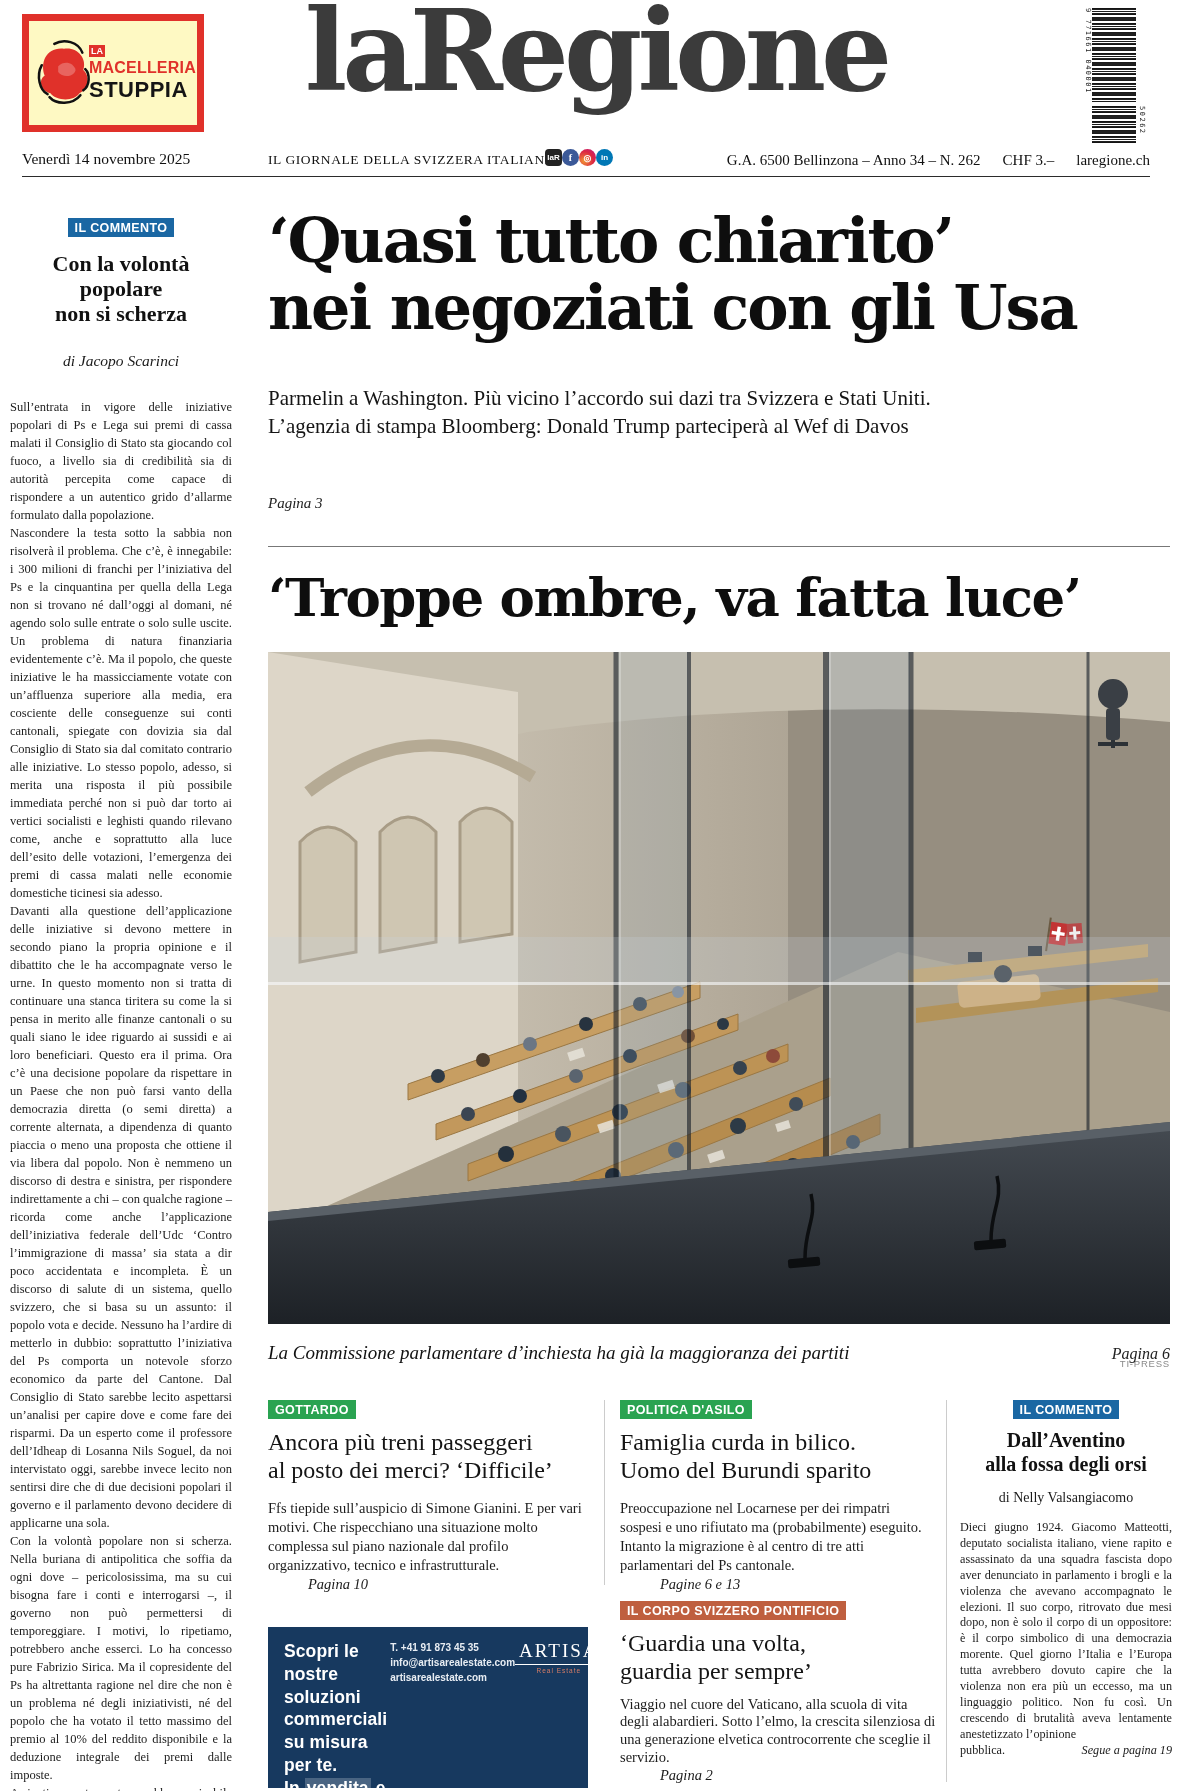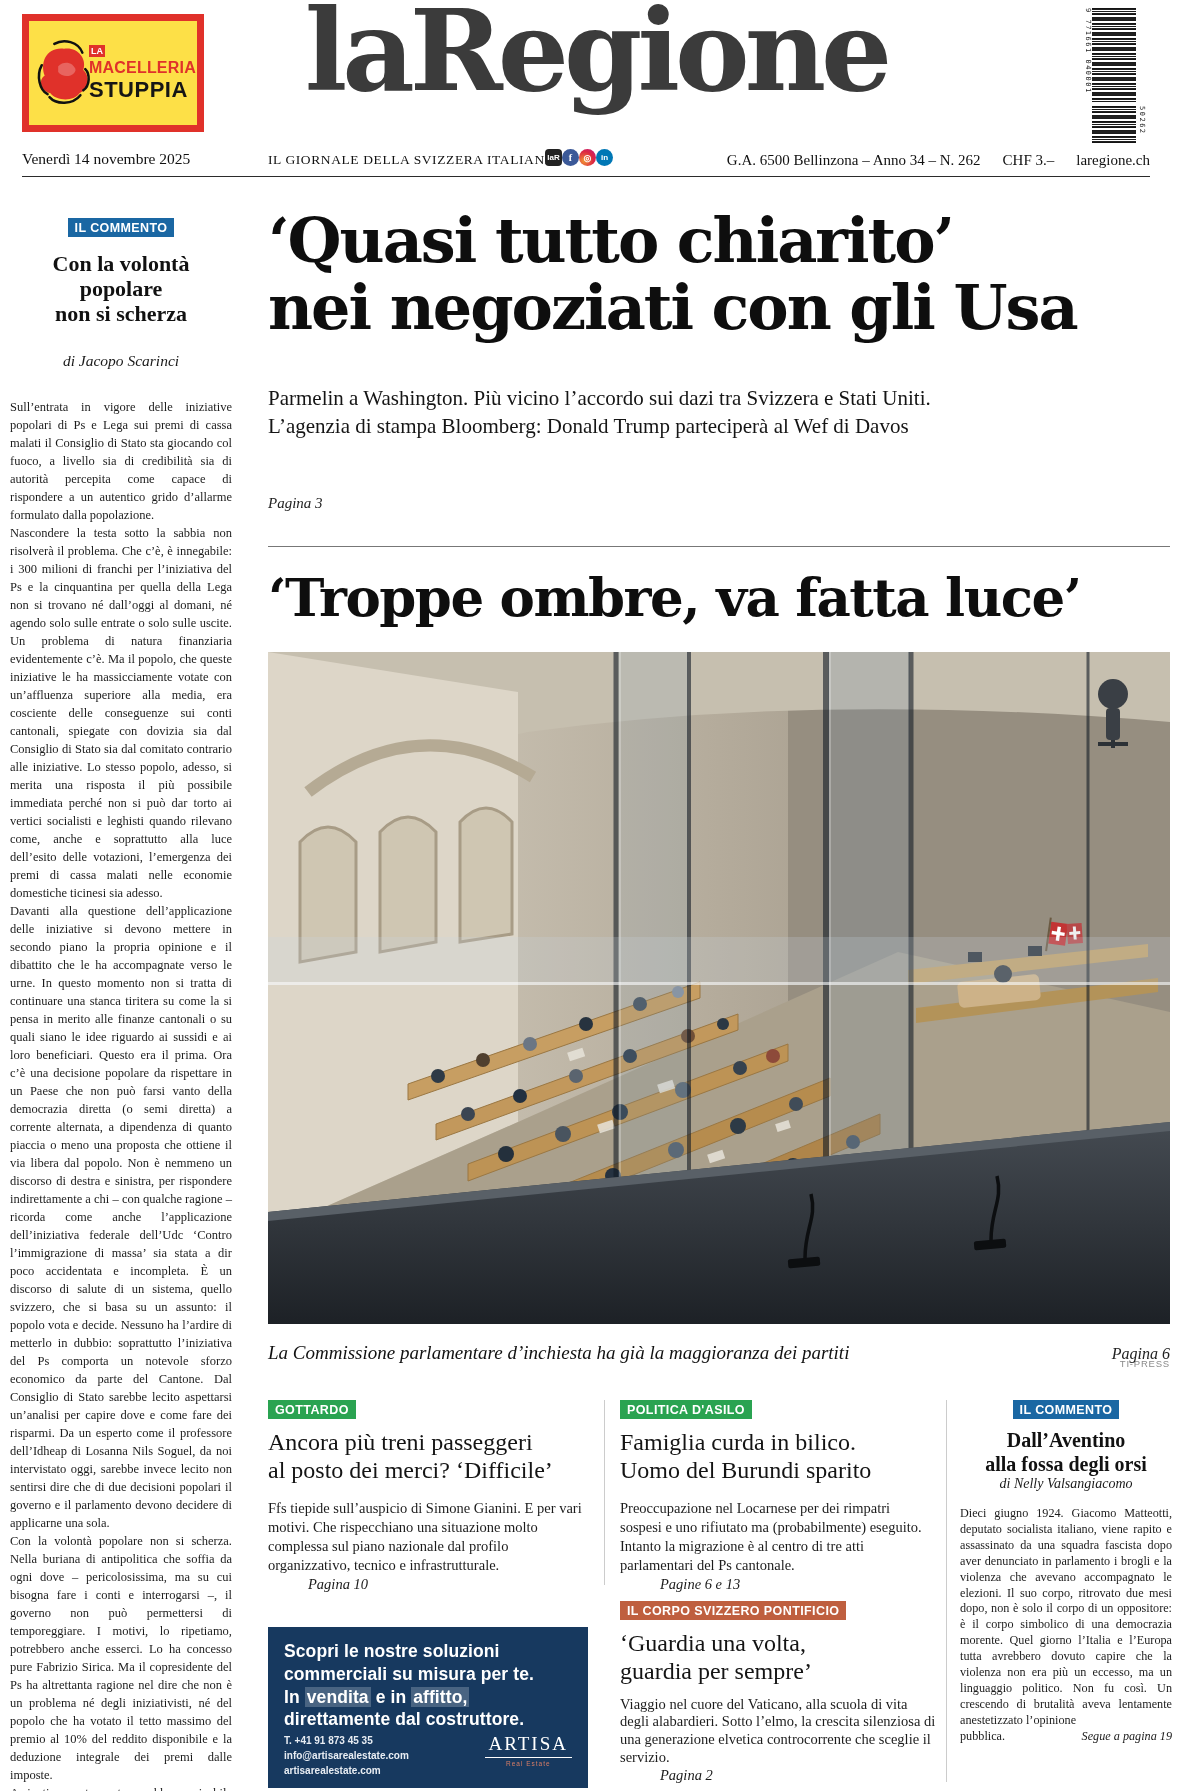--- a/index.html
+++ b/index.html
@@ -2,21 +2,21 @@
 <html><head>
 <meta charset="utf-8">
 <style>
   html,body{margin:0;padding:0;background:#f2f2f2;}
   .page{position:relative;width:1200px;height:1791px;background:#ffffff;margin:0 auto;
         font-family:"Liberation Serif",serif;color:#1a1a1a;overflow:hidden;}
   .abs{position:absolute;}
 
   
   .ad-top{left:22px;top:14px;width:182px;height:118px;border:7px solid #e0312a;
-          box-sizing:border-box;display:flex;align-items:center;padding:4px 6px;gap:2px;background:#fde047;}
+          box-sizing:border-box;display:flex;align-items:center;padding:4px 6px;gap:2px;background:#fef9c3;}
   .ad-top-text{display:flex;flex-direction:column;line-height:1.02;margin-left:-6px;}
   .ad-prefix{display:inline-block;background:#e0312a;color:#fff;font:bold 9px "Liberation Sans",sans-serif;
              padding:1px 2px;margin-right:2px;vertical-align:2px;}
   .ad-brand-top{color:#e0312a;font:bold 16px "Liberation Sans",sans-serif;letter-spacing:.2px;}
   .ad-brand-bottom{color:#151515;font:bold 22px "Liberation Sans",sans-serif;letter-spacing:.5px;}
 
   .masthead-title{left:256px;top:-22px;width:680px;font-family:"DejaVu Serif",serif;font-weight:bold;
                   font-size:112px;letter-spacing:-5px;color:#3b3b3b;text-align:center;line-height:1.3;}
 
   .barcode{left:1082px;top:8px;width:68px;height:142px;}
@@ -83,28 +83,28 @@
   .col-head{font-size:24px;line-height:1.16;color:#141414;white-space:pre-line;margin:10px 0 0;font-weight:normal;}
   .col-body{font-size:14.5px;line-height:1.32;color:#1c1c1c;margin-top:14px;}
   .col-pageref{font-style:italic;font-size:14.5px;margin-top:1px;margin-left:40px;}
 
   .col1{left:268px;top:1400px;width:320px;}
   .col2{left:620px;top:1400px;width:312px;}
   .col2b{left:620px;top:1601px;width:318px;}
   .col2b .col-body{font-size:14.5px;line-height:1.22;margin-top:10px;}
   .col3{left:960px;top:1400px;width:212px;text-align:center;}
   .col3 h3{font-size:20px;line-height:1.2;margin:9px 0 0;font-weight:bold;white-space:pre-line;color:#111;}
-  .col3-byline{font-style:italic;font-size:14px;}
+  .col3-byline{font-size:14px;margin-top:14px;}
   .col3-body{margin-top:14px;text-align:justify;font-size:12.2px;line-height:15.9px;color:#1c1c1c;}
   .col3-last{display:flex;justify-content:space-between;font-size:12.2px;line-height:15.9px;}
   .col3-last .segue{font-style:italic;}
 
   
   .ad-bottom{left:268px;top:1627px;width:320px;height:161px;background:#17395f;box-sizing:border-box;
-             padding:13px 16px 10px;display:flex;flex-direction:column;justify-content:space-between;
+             padding:13px 16px 10px;display:flex;flex-direction:row;justify-content:space-between;
              font-family:"Liberation Sans",sans-serif;color:#fff;}
   .ad-lines{font-size:17.5px;font-weight:bold;line-height:1.3;letter-spacing:.1px;}
   .hl{background:rgba(255,255,255,.22);padding:0 2px;}
   .ad-foot{display:flex;justify-content:space-between;align-items:flex-start;}
   .ad-contact{font-size:10px;font-weight:bold;line-height:1.5;color:#e8edf3;}
   .ad-logo{text-align:center;}
   .ad-logo-name{font-family:"Liberation Serif",serif;font-size:19px;letter-spacing:2px;color:#fff;
                 border-bottom:1px solid #fff;padding:0 4px 2px;}
   .ad-logo-sub{font-size:6.5px;letter-spacing:1px;color:#d77d66;margin-top:2px;}
 </style>

